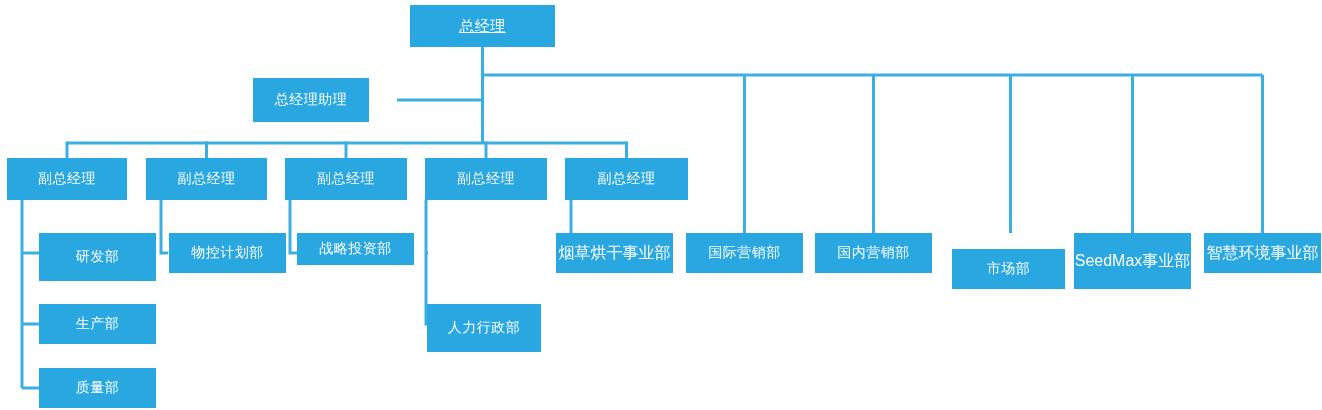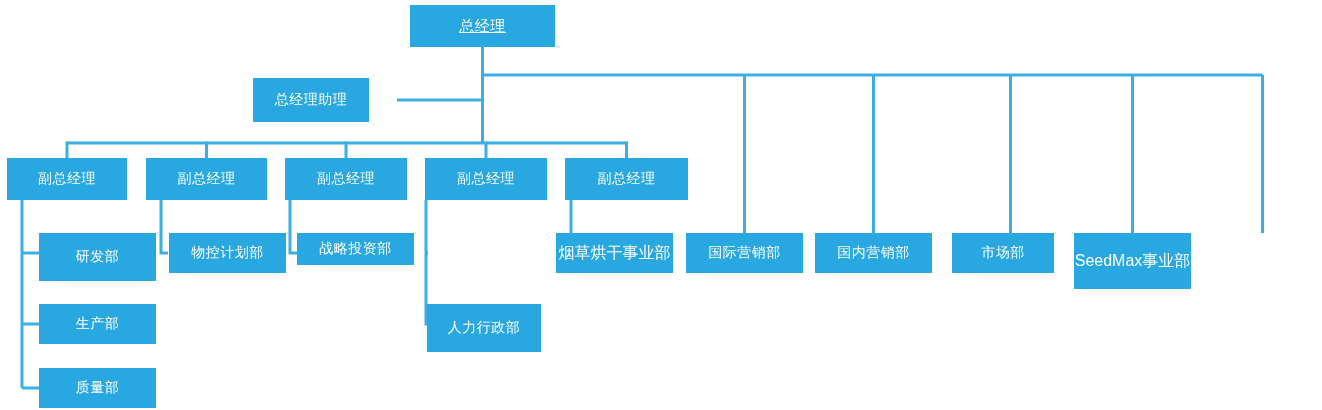--- a/index.html
+++ b/index.html
@@ -90,20 +90,21 @@
   <div class="node" style="left:285px;top:158px;width:122px;height:42px">副总经理</div>
   <div class="node" style="left:425px;top:158px;width:122px;height:42px">副总经理</div>
   <div class="node" style="left:565px;top:158px;width:123px;height:42px">副总经理</div>
 
   <div class="node" style="left:39px;top:233px;width:117px;height:48px">研发部</div>
   <div class="node" style="left:169px;top:233px;width:117px;height:40px">物控计划部</div>
   <div class="node" style="left:297px;top:233px;width:117px;height:32px">战略投资部</div>
   <div class="node sm" style="left:556px;top:233px;width:117px;height:40px">烟草烘干事业部</div>
   <div class="node" style="left:815px;top:233px;width:117px;height:40px">国内营销部</div>
   <div class="node" style="left:686px;top:233px;width:117px;height:40px">国际营销部</div>
-  <div class="node" style="left:952px;top:233px;width:102px;height:40px">市场部</div>
+  <div class="node" style="left:952px;top:249px;width:113px;height:40px">市场部</div>
   <div class="node sm" style="left:1074px;top:233px;width:117px;height:56px">SeedMax事业部</div>
+  <div class="node sm" style="left:1204px;top:233px;width:117px;height:40px">智慧环境事业部</div>
 
   <div class="node" style="left:427px;top:304px;width:114px;height:48px">人力行政部</div>
   <div class="node" style="left:39px;top:304px;width:117px;height:40px">生产部</div>
   <div class="node" style="left:39px;top:368px;width:117px;height:40px">质量部</div>
 
 </div>
 
 </body></html>

